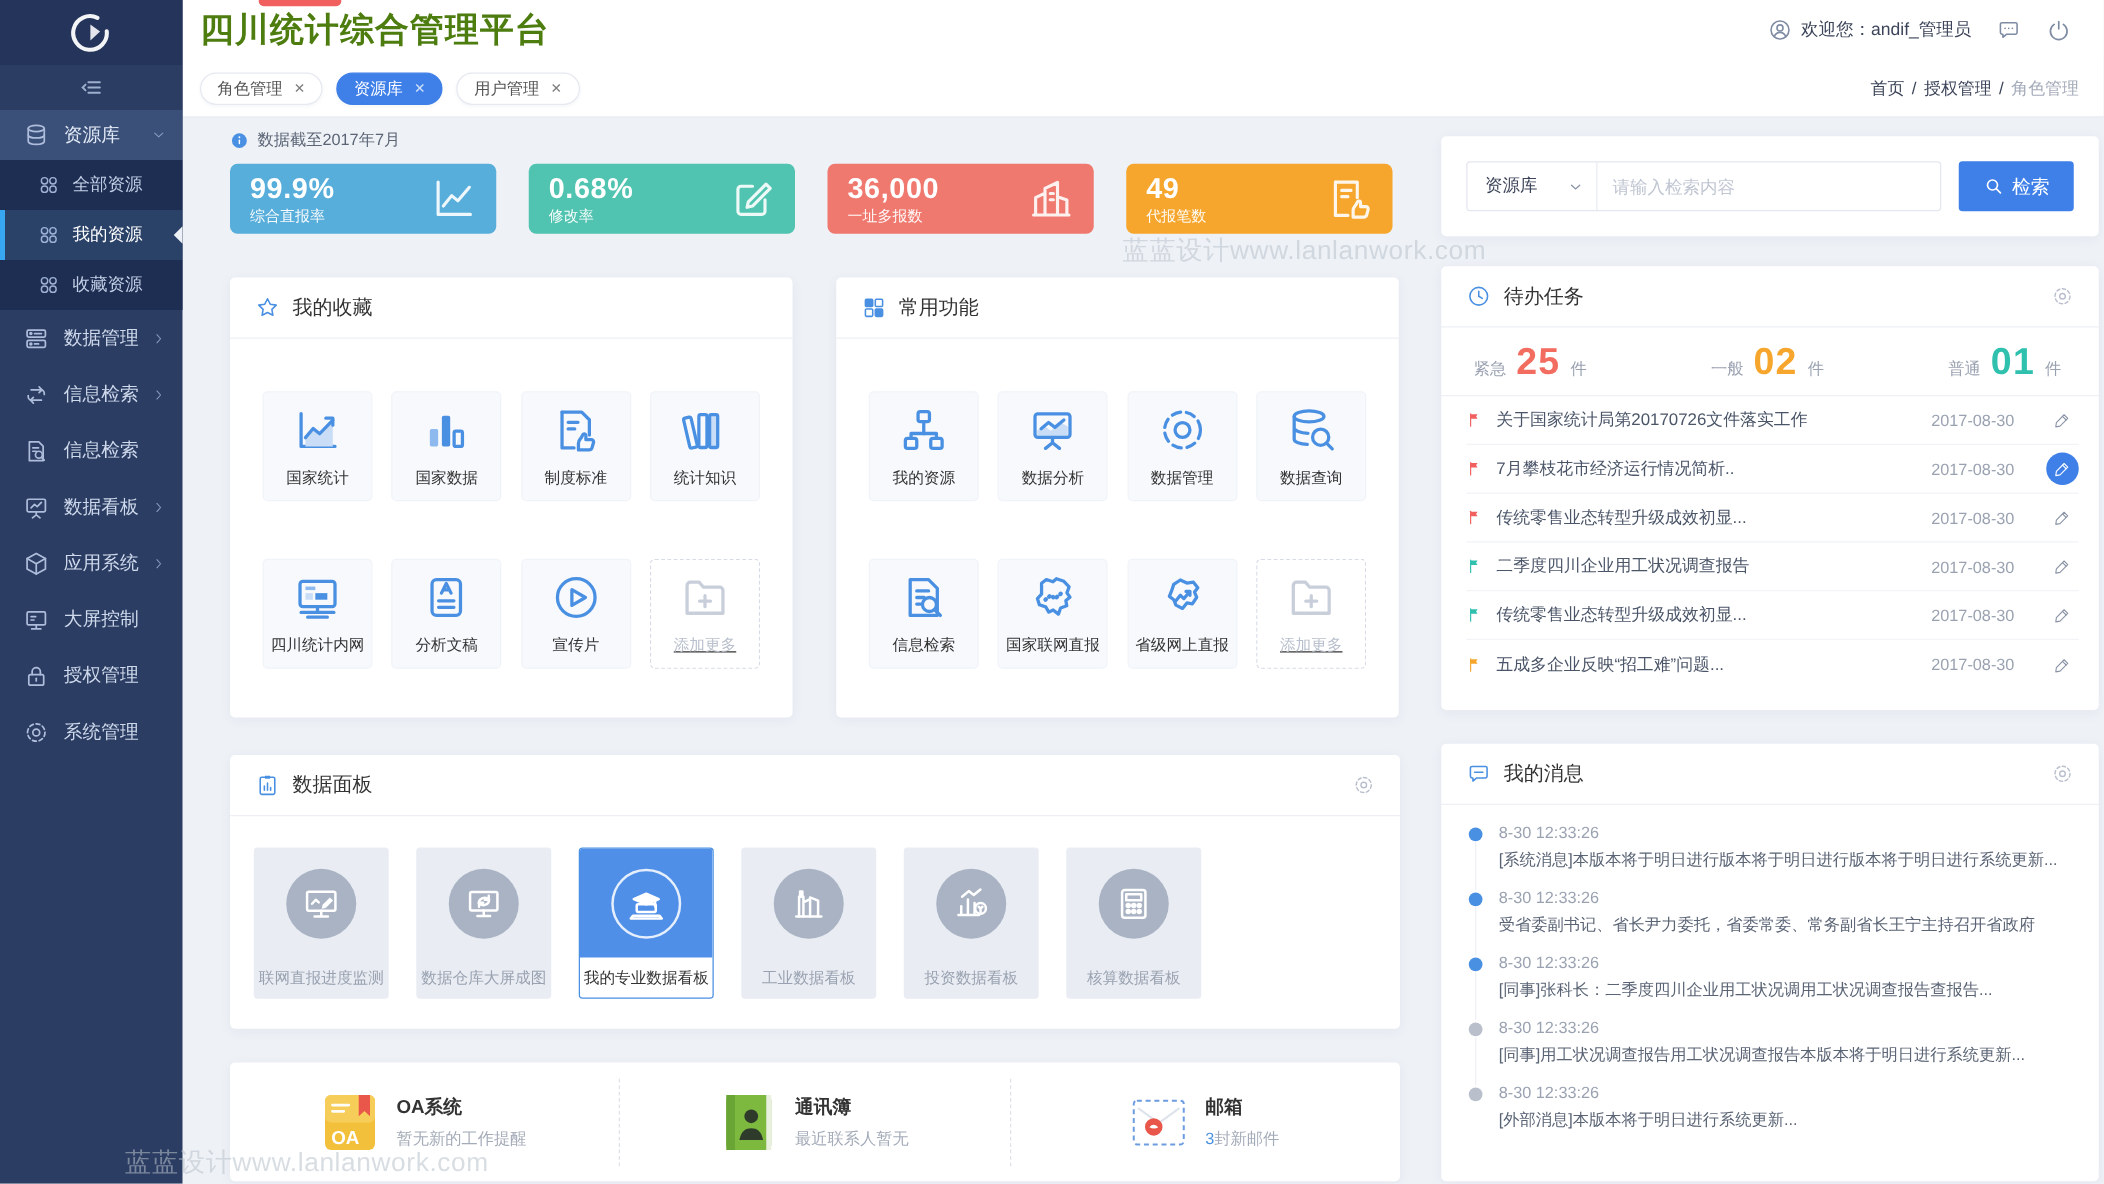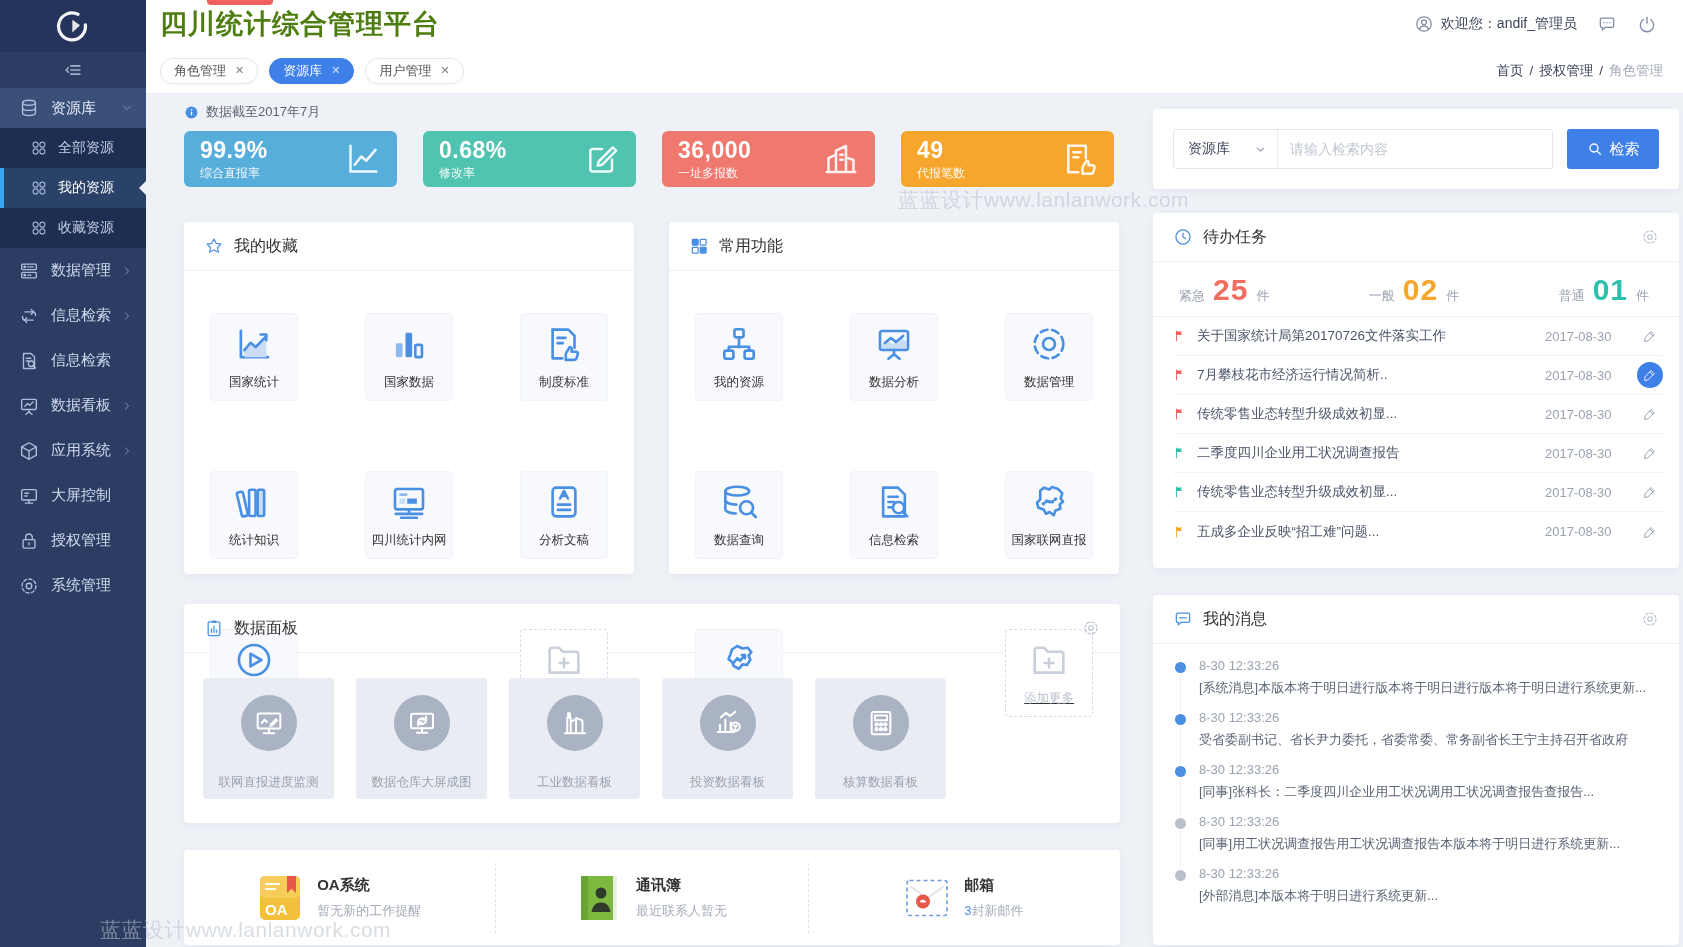--- a/index.html
+++ b/index.html
@@ -56,32 +56,32 @@
   .stat-ic { margin-left:auto; width:40px; height:40px; opacity:.9; display:flex; }
 
   .panel { background:#fff; border-radius:4px; box-shadow:0 2px 10px rgba(30,50,90,.05); }
   .panel-head { height:49px; display:flex; align-items:center; padding:0 20px; border-bottom:1px solid #eef0f5; }
   .panel-title { font-size:16px; color:#333; }
   .ph-ic { width:20px; height:20px; color:#4a90e2; margin-right:10px; display:flex; }
   .ph-gear { margin-left:auto; width:18px; height:18px; color:#b9bfcc; cursor:pointer; display:flex; }
 
   .panel-row { display:flex; gap:35px; margin-bottom:30px; }
   .sq-panel { width:450px; height:352px; }
-  .tile-grid { display:flex; flex-wrap:wrap; justify-content:space-between; padding:42px 26px 0;gap:24px; }
+  .tile-grid { display:flex; flex-wrap:wrap; justify-content:space-between; padding:42px 26px 0; }
   .tile { width:88px; height:88px; background:#f7f9fc; border:1px solid #f0f3f8; border-radius:4px; display:flex; flex-direction:column; align-items:center; justify-content:center; gap:9px; margin-bottom:46px; cursor:pointer; }
   .tile-lbl { font-size:12.5px; color:#333; white-space:nowrap; }
   .tile-ic { width:42px; height:42px; color:#4a90e2; display:flex; align-items:center; justify-content:center; }
   .tile.add { background:#fff; border:1px dashed #d6dbe6;text-decoration:underline; }
   .tile.add .tile-ic { color:#c9cfda; }
   .tile.add .tile-lbl { color:#b9c0cd; }
 
   
   .data-panel { width:936px; height:219px; margin-bottom:27px; }
   .dash-row { display:flex; gap:22px; padding:25px 19px 0; }
-  .dash-card { width:131px; height:121px; background:#e9edf3; border-radius:3px; overflow:hidden; cursor:pointer; border:1px solid #e9edf3; }
+  .dash-card { width:108px; height:121px; background:#e9edf3; border-radius:3px; overflow:hidden; cursor:pointer; border:1px solid #e9edf3; }
   .dash-top { height:87px; display:flex; align-items:center; justify-content:center; }
   .dash-circ { width:56px; height:56px; border-radius:50%; background:#a9b3c3; color:#fff; display:flex; align-items:center; justify-content:center; }
   .dash-lbl { height:32px; display:flex; align-items:center; justify-content:center; font-size:12.5px; color:#9aa2b1; white-space:nowrap; }
   .dash-card.active { background:#fff; border-color:#4a90e2; }
   .dash-card.active .dash-top { background:#4f8fe8; }
   .dash-card.active .dash-circ { background:transparent; border:2px solid rgba(255,255,255,.85); }
   .dash-card.active .dash-lbl { color:#333; }
 
   
   .quick-links { width:936px; height:95px; display:flex; align-items:center; }
@@ -663,20 +663,35 @@
                     <rect x="3.8" y="5" width="16.4" height="11" rx="1"></rect>
                     <path d="M9 11.6a3.4 3.4 0 0 1 5.9-2.1M15.2 9.4a3.4 3.4 0 0 1-5.9 2.3"></path>
                     <path d="M15 7.2v2.4h-2.4M9.2 13.8v-2.4h2.4"></path>
                     <path d="M12 16v3M8.2 19.4h7.6"></path>
                   </svg>
                 </span>
               </div>
             </div>
             <div class="dash-lbl">数据仓库大屏成图</div>
           </div>
+          <div class="dash-card active">
+            <div class="dash-top">
+              <div class="dash-circ">
+                <span style="width:32px;height:32px;display:flex;">
+                  <svg viewBox="0 0 24 24" fill="none" stroke="currentColor" stroke-width="1.5" stroke-linecap="round" stroke-linejoin="round">
+                    <path d="M4.5 9.2L12 6l7.5 3.2L12 12.4z" fill="currentColor"></path>
+                    <path d="M17.3 10.3v3.2"></path>
+                    <rect x="6.3" y="12.3" width="11.4" height="4.6" rx="0.8"></rect>
+                    <path d="M4 19.2h16l1.3 1.6H2.7z"></path>
+                  </svg>
+                </span>
+              </div>
+            </div>
+            <div class="dash-lbl">我的专业数据看板</div>
+          </div>
           <div class="dash-card">
             <div class="dash-top">
               <div class="dash-circ">
                 <span style="width:32px;height:32px;display:flex;">
                   <svg viewBox="0 0 24 24" fill="none" stroke="currentColor" stroke-width="1.5" stroke-linecap="round" stroke-linejoin="round">
                     <path d="M6.2 19.5V7.8h2.6v11.7M8.8 19.5v-8.3l4-2v10.3M12.8 19.5V8.2l4.8 1.9v9.4"></path>
                     <path d="M6.8 7.8V4.6h1.4v3.2"></path>
                     <path d="M4.5 19.7h15"></path>
                   </svg>
                 </span>

